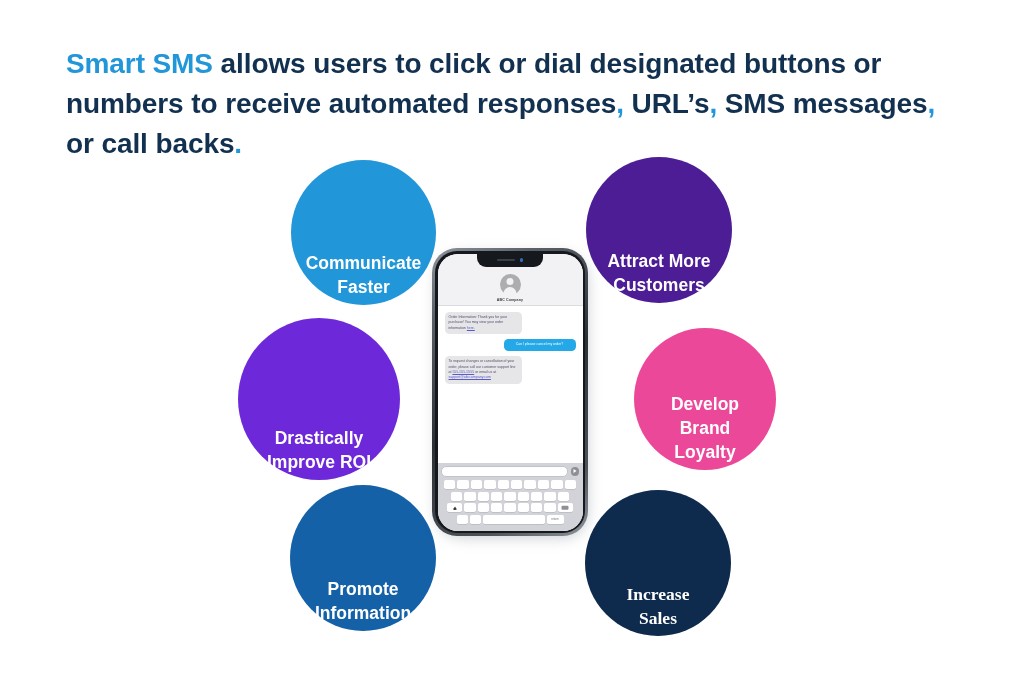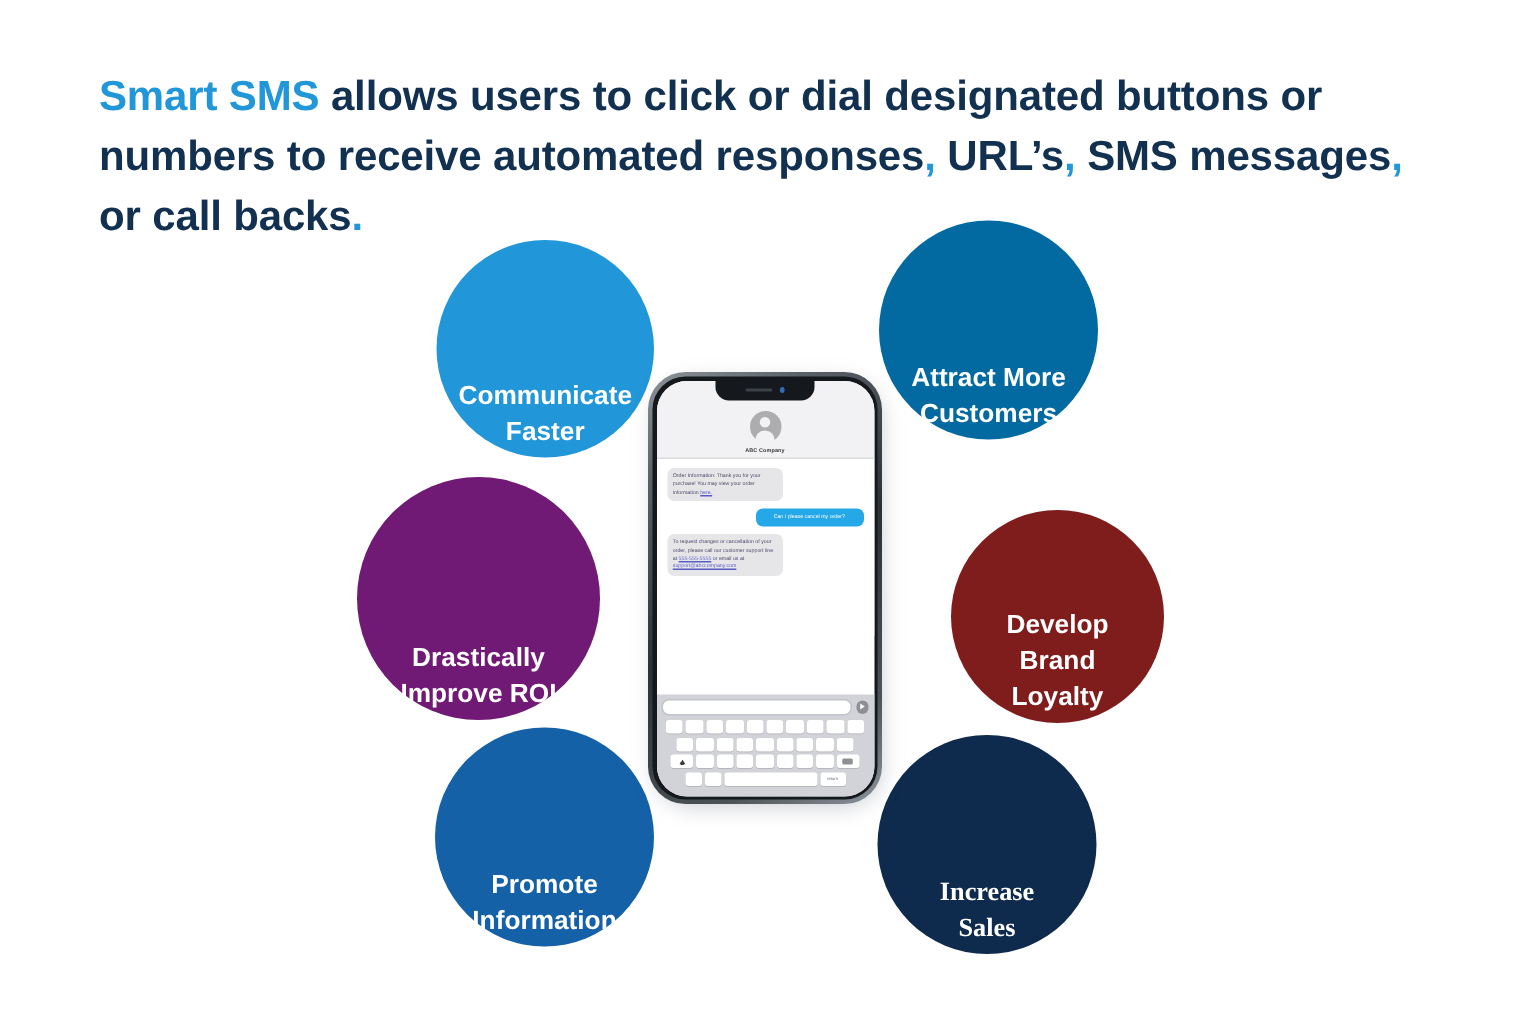--- a/index.html
+++ b/index.html
@@ -304,31 +304,31 @@
   <span>receive automated responses</span><span class="accent">,</span><span> URL’s</span><span class="accent">,</span><span> SMS messages</span><span class="accent">,</span><span> or call backs</span><span class="accent">.</span>
 </div>
 
 <div id="stage">
 
   <div class="bubble-circle" style="left:291px; top:160px; width:145px; height:145px; background:#2196D8;">
     <span class="label">Communicate
 Faster</span>
   </div>
 
-  <div class="bubble-circle" style="left:586px; top:147px; width:146px; height:146px; background:#0369a1;">
+  <div class="bubble-circle" style="left:586px; top:157px; width:146px; height:146px; background:#4c1d95;">
     <span class="label">Attract More
 Customers</span>
   </div>
 
-  <div class="bubble-circle" style="left:238px; top:318px; width:162px; height:162px; background:#701a75;">
+  <div class="bubble-circle" style="left:238px; top:318px; width:162px; height:162px; background:#6d28d9;">
     <span class="label">Drastically
 Improve ROI</span>
   </div>
 
-  <div class="bubble-circle" style="left:634px; top:340px; width:142px; height:142px; background:#7f1d1d;">
+  <div class="bubble-circle" style="left:634px; top:328px; width:142px; height:142px; background:#ec4899;">
     <span class="label">Develop Brand
 Loyalty</span>
   </div>
 
   <div class="bubble-circle" style="left:290px; top:485px; width:146px; height:146px; background:#1461A8;">
     <span class="label">Promote
 Information</span>
   </div>
 
   <div class="bubble-circle" style="left:585px; top:490px; width:146px; height:146px; background:#0E2B4D;font-family:Liberation Serif, serif;">

